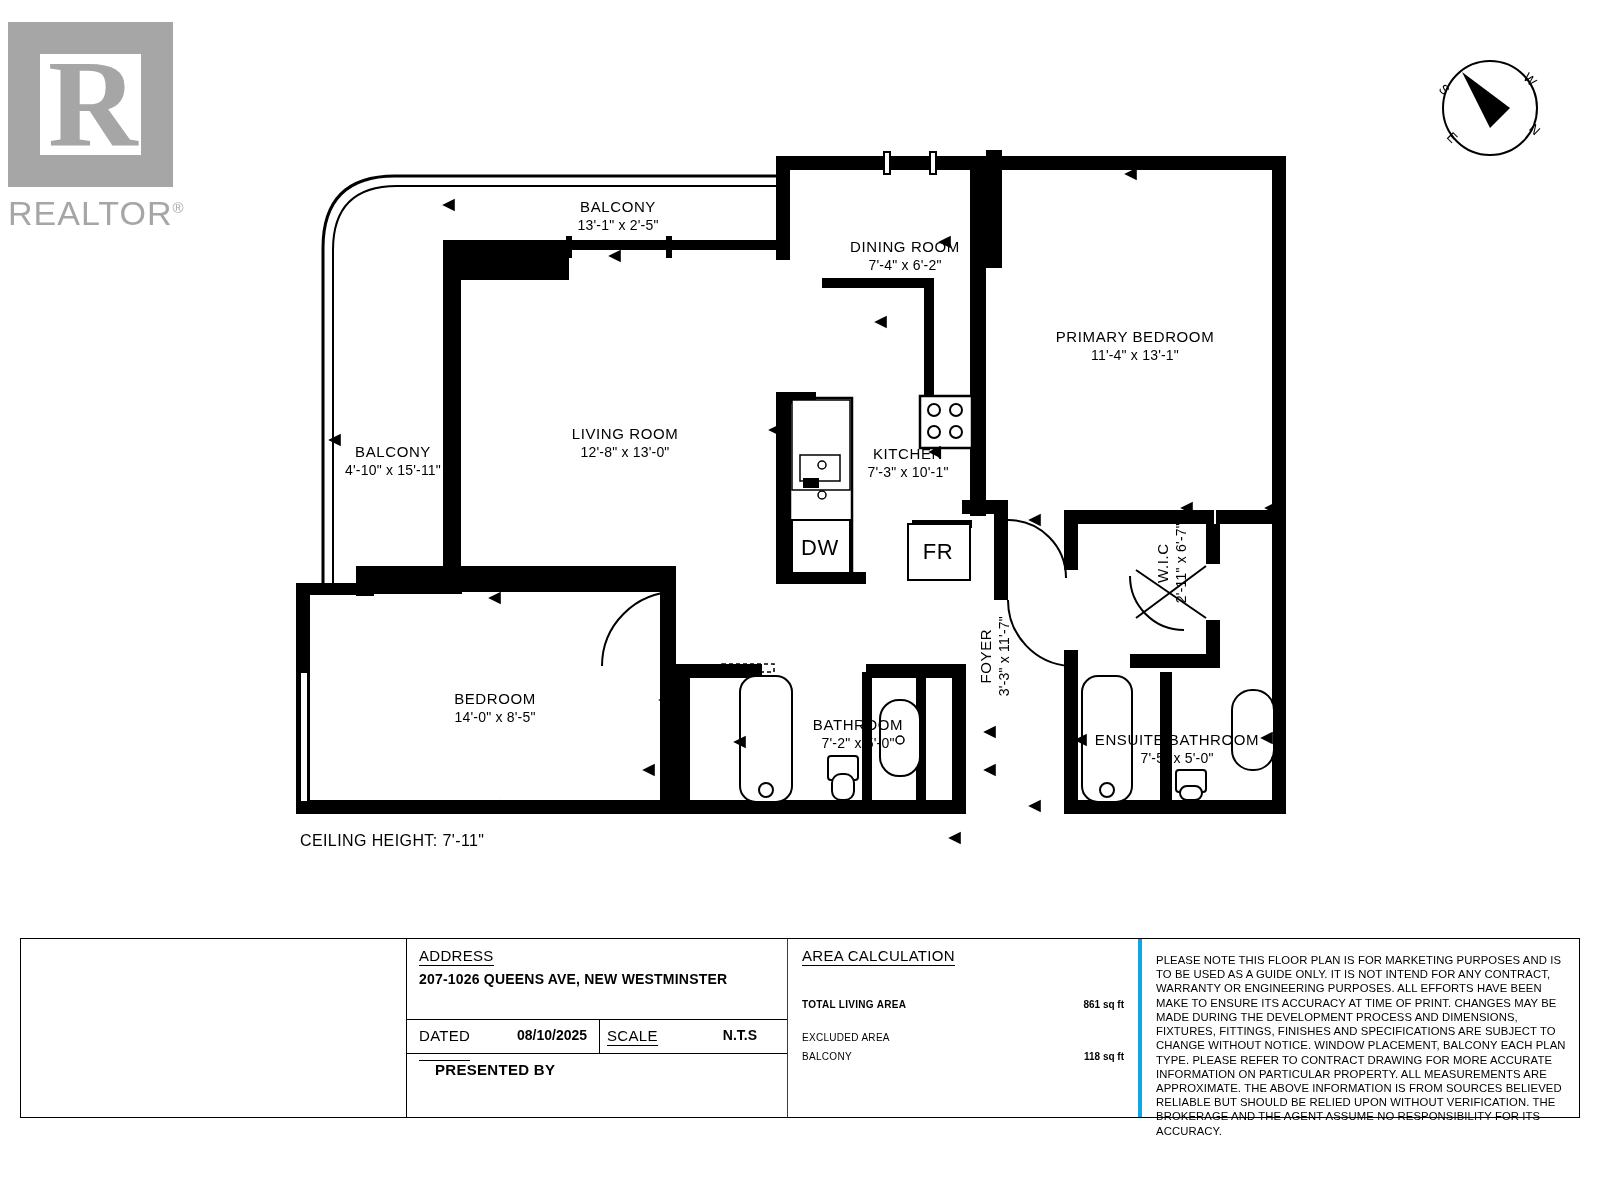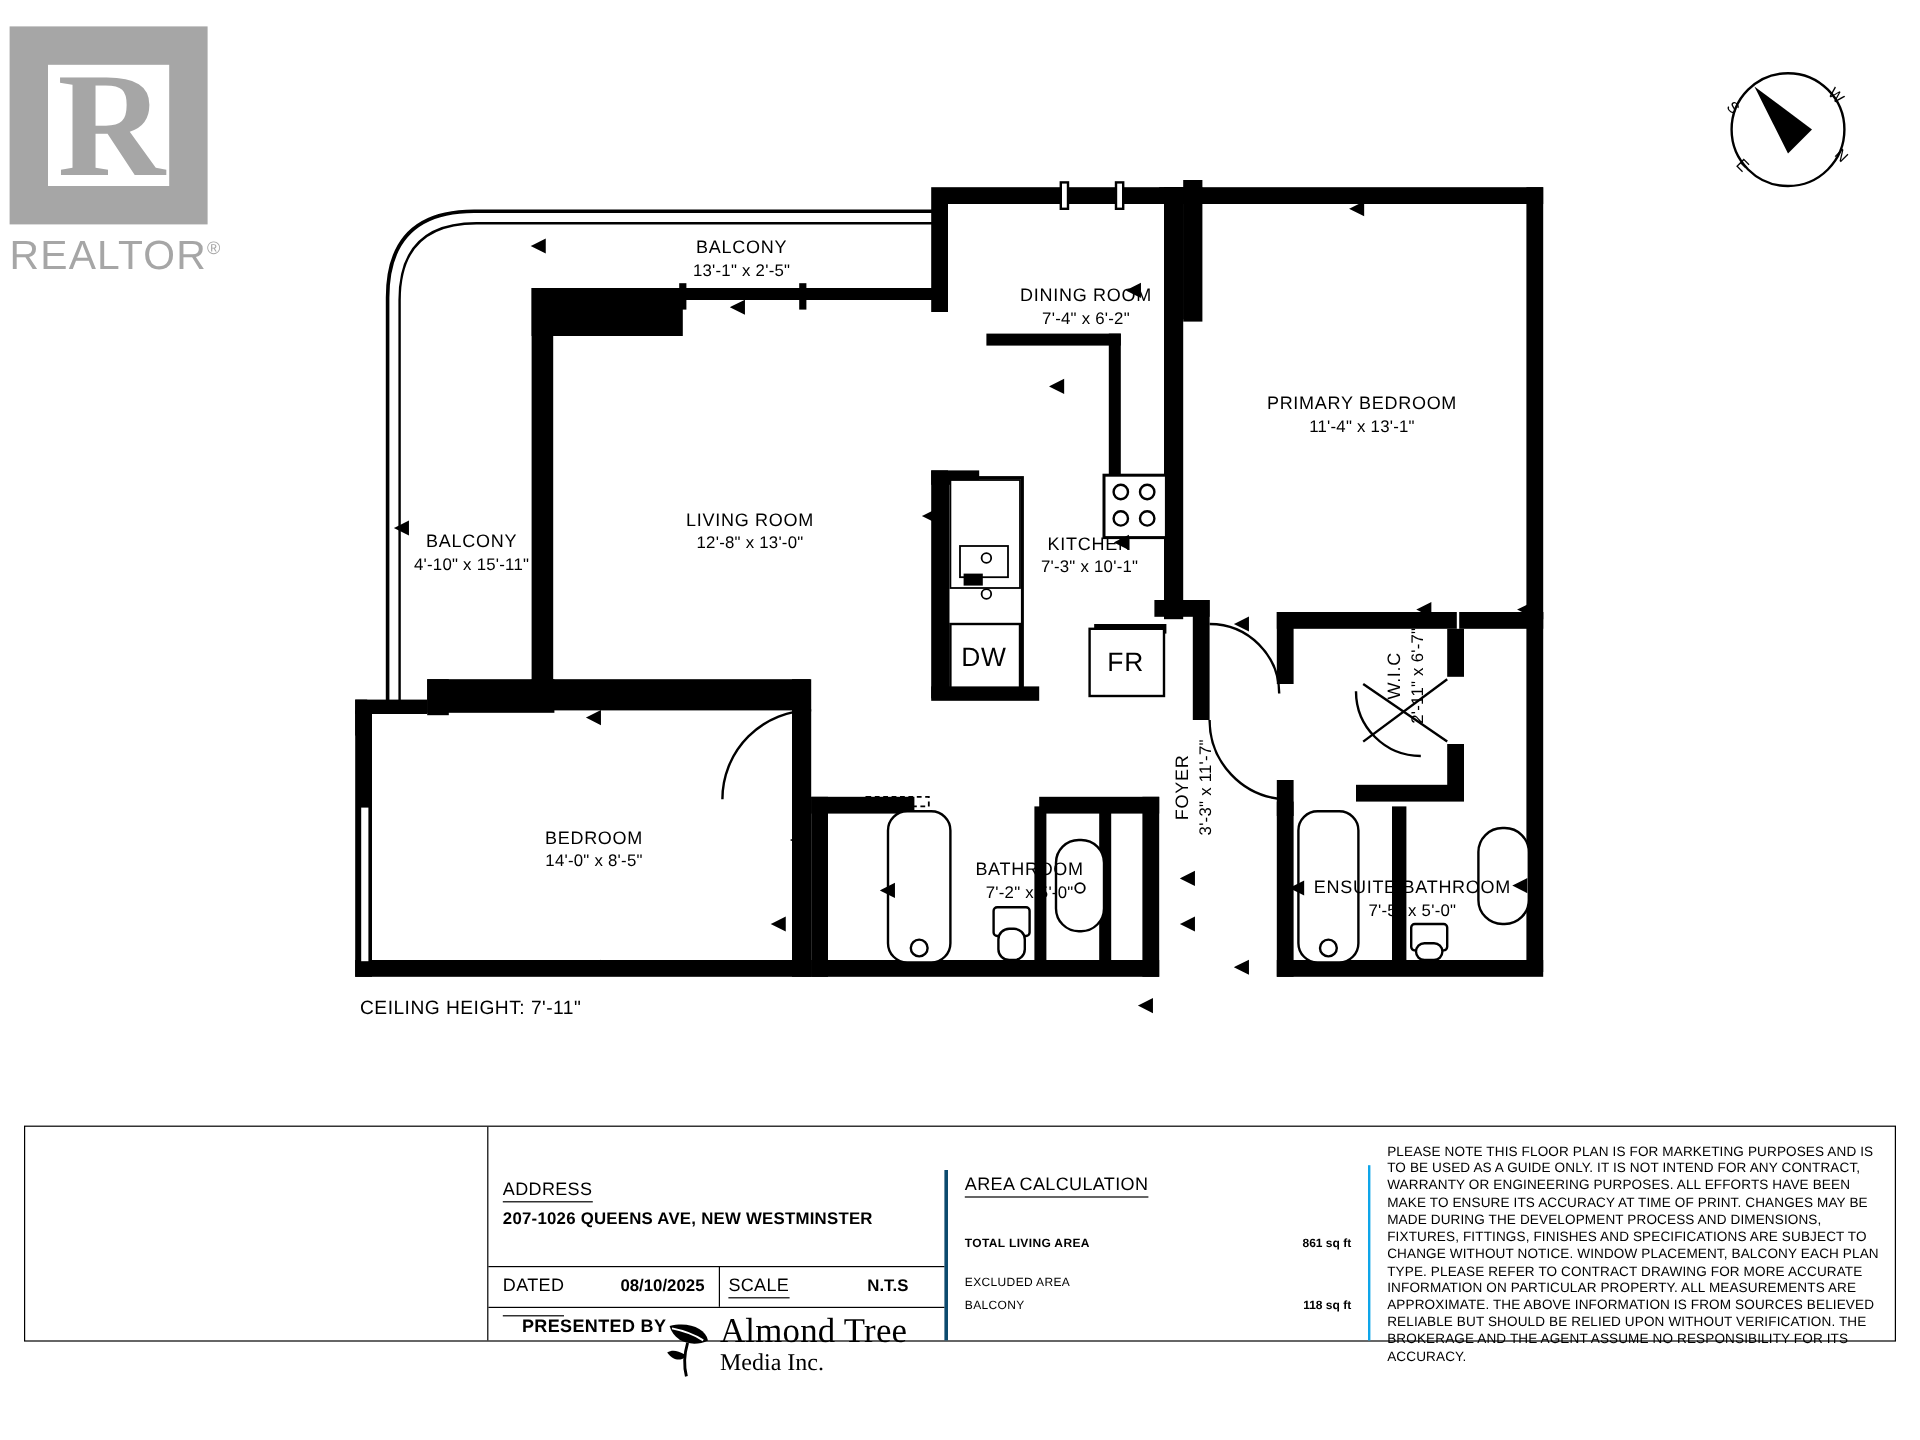--- a/index.html
+++ b/index.html
@@ -128,22 +128,22 @@
     position: absolute;
     left: 20px;
     top: 938px;
     width: 1560px;
     height: 180px;
     border: 1px solid #000;
     box-sizing: border-box;
     display: flex;
   }
   .col-left { width: 385px; border-right: 1px solid #000; }
-  .col-addr { width: 380px; border-right: 3px solid #0c4a6e; position: relative; margin-top: 36px; }
-  .col-area { width: 350px; border-right: 2px solid #0ea5e9; position: relative; margin-top: 32px; }
+  .col-addr { width: 380px; border-right: 1px solid #0c4a6e; position: relative; }
+  .col-area { width: 350px; border-right: 4px solid #0ea5e9; position: relative; }
   .col-note { flex: 1; position: relative; }
 
   .addr-label {
     position: absolute; left: 12px; top: 8px;
     font-size: 15px; letter-spacing: .3px;
     border-bottom: 1px solid #000;
     padding-bottom: 1px;
   }
   .addr-value {
     position: absolute; left: 12px; top: 32px;
@@ -467,30 +467,20 @@
     <div class="addr-value">207-1026 QUEENS AVE, NEW WESTMINSTER</div>
     <div class="dated-row"></div>
     <div class="dated-label">DATED</div>
     <div class="dated-value">08/10/2025</div>
     <div class="vdiv"></div>
     <div class="scale-label">SCALE</div>
     <div class="scale-value">N.T.S</div>
     <div class="presented-row"></div>
     <div class="presented-label">PRESENTED BY</div>
 
-    <div class="brand">
-      <svg class="brand-icon" width="44" height="54" viewBox="0 0 44 54">
-        <path d="M6,10 C22,6 36,12 38,22 C26,28 10,24 6,10 Z" fill="#000"></path>
-        <path d="M8,12 C18,14 28,18 34,22" fill="none" stroke="#fff" stroke-width="1.6"></path>
-        <path d="M21,24 C18,34 18,44 20,52" fill="none" stroke="#000" stroke-width="2.4"></path>
-        <path d="M19,34 C12,30 8,30 4,32 C9,39 15,39 19,36" fill="#000"></path>
-      </svg>
-      <div class="brand-name">Almond Tree</div>
-      <div class="brand-sub">Media Inc.</div>
-    </div>
   </div>
 
   <div class="col-area">
     <div class="area-title">AREA CALCULATION</div>
     <div class="area-row area-l1">TOTAL LIVING AREA</div>
     <div class="area-row area-v1">861 sq ft</div>
     <div class="area-row area-l2">EXCLUDED AREA</div>
     <div class="area-row area-l3">BALCONY</div>
     <div class="area-row area-v2">118 sq ft</div>
   </div>

